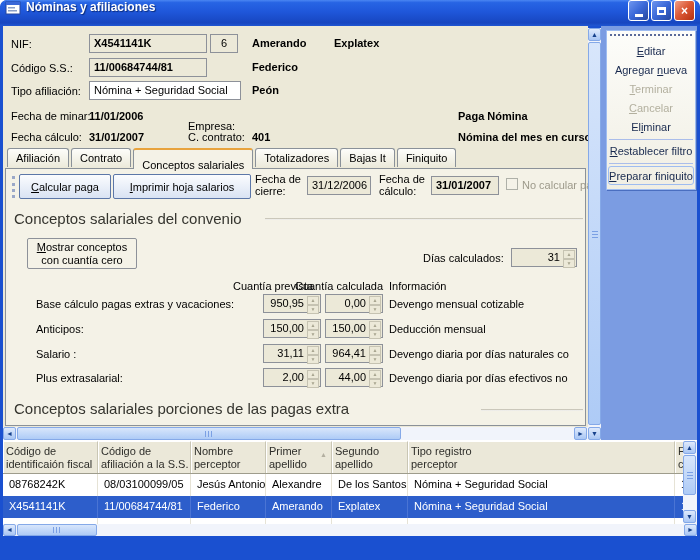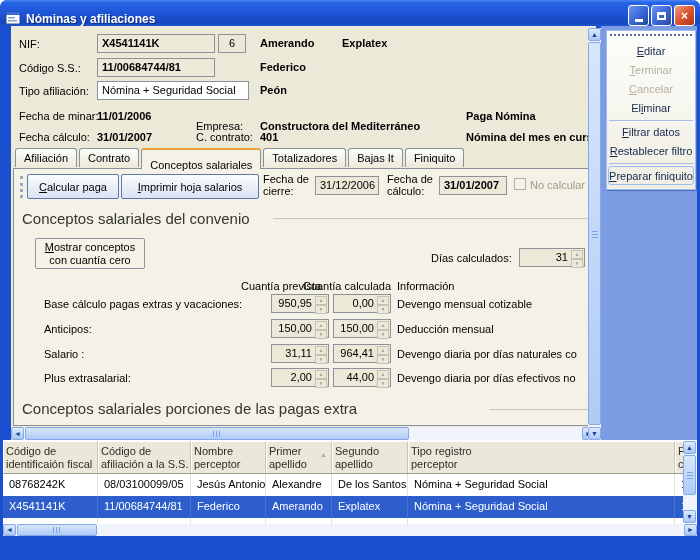--- a/index.html
+++ b/index.html
@@ -3,32 +3,32 @@
 <meta charset="utf-8">
 <style>
   html,body{margin:0;padding:0;background:#fff;font-family:"Liberation Sans",sans-serif;}
   *{box-sizing:border-box;}
   u{text-decoration:underline;}
   .window{position:relative;width:700px;height:560px;background:#1a50d0;border-radius:7px 7px 0 0;overflow:hidden;}
 
   
   .titlebar{position:absolute;left:0;top:0;width:700px;height:26px;
     background:linear-gradient(180deg,#4a86f2 0%,#2764e4 10%,#1f57da 45%,#1746c0 88%,#2056d2 100%);
-    border-radius:7px 7px 0 0;display:flex;align-items:flex-end;padding:0 5px;}
+    border-radius:7px 7px 0 0;display:flex;align-items:flex-start;padding:0 5px;}
   .title-text{color:#fff;font-weight:bold;font-size:12px;margin-left:5px;text-shadow:1px 1px 1px #0a2a78;flex:1;}
   .win-buttons{display:flex;gap:2px;}
   .winbtn{width:21px;height:21px;border:1px solid #fff;border-radius:3px;color:#fff;font-weight:bold;
     display:flex;align-items:center;justify-content:center;font-size:12px;
     background:linear-gradient(135deg,#6f96ef 0%,#3a68d8 50%,#27479e 100%);}
   .winbtn.close{background:linear-gradient(135deg,#f0a088 0%,#dd5b38 45%,#b53010 100%);}
   .glyph-min{display:block;width:8px;height:3px;background:#fff;margin-top:10px;}
   .glyph-max{display:block;width:9px;height:8px;border:2px solid #fff;border-top-width:3px;}
 
   
-  .form-area{position:absolute;left:3px;top:26px;width:585px;height:414px;background:#ece9d8;overflow:hidden;margin-left:8px;}
+  .form-area{position:absolute;left:3px;top:26px;width:585px;height:414px;background:#ece9d8;overflow:hidden;}
   .lbl{position:absolute;font-size:11px;color:#000;white-space:nowrap;}
   .lbl.grey{color:#9d9a8b;}
   .bval{position:absolute;font-size:11px;font-weight:bold;color:#000;white-space:nowrap;}
   .field{position:absolute;height:19px;border:1px solid #8d9199;background:#ece9d8;font-size:11px;
     padding:2px 4px 0;white-space:nowrap;overflow:hidden;}
   .field.b{font-weight:bold;}
   .field.editable{background:#fff;}
   .field.center{text-align:center;}
 
   
@@ -135,21 +135,20 @@
 
     <span class="lbl" style="left:8px;top:59px">Tipo afiliación:</span>
     <div class="field editable" style="left:86px;top:55px;width:152px">Nómina + Seguridad Social</div>
     <span class="bval" style="left:249px;top:58px">Peón</span>
 
     <span class="lbl" style="left:8px;top:84px">Fecha de minar:</span>
     <span class="bval" style="left:86px;top:84px">11/01/2006</span>
     <span class="bval" style="left:455px;top:84px">Paga Nómina</span>
 
     <span class="lbl" style="left:185px;top:94px">Empresa:</span>
-    <span class="bval" style="left:249px;top:94px">Constructora del Mediterráneo</span>
 
     <span class="lbl" style="left:8px;top:105px">Fecha cálculo:</span>
     <span class="bval" style="left:86px;top:105px">31/01/2007</span>
     <span class="lbl" style="left:185px;top:105px">C. contrato:</span>
     <span class="bval" style="left:249px;top:105px">401</span>
     <span class="bval" style="left:455px;top:105px">Nómina del mes en curso</span>
 
     <div class="tabpage"></div>
 
     <div class="tabstrip">
@@ -252,25 +251,25 @@
     <div class="sb-thumb" style="left:0;top:14px;width:13px;height:383px">
         <span class="sb-grip v"></span>
       </div>
     <span class="sb-btn" style="left:0;top:399px">▼</span>
   </div>
 
   <div class="blue-zone"></div>
   <div class="panel">
     <div class="panel-grip"></div>
     <div class="panel-item"><u>E</u>ditar</div>
+    <div class="panel-item">Agregar <u>n</u>ueva</div>
     <div class="panel-item disabled"><u>T</u>erminar</div>
     <div class="panel-item disabled"><u>C</u>ancelar</div>
     <div class="panel-item">El<u>i</u>minar</div>
     <div class="panel-sep"></div>
-    <div class="panel-item"><u>F</u>iltrar datos</div>
     <div class="panel-item"><u>R</u>establecer filtro</div>
     <div class="panel-sep"></div>
     <div class="panel-item boxed"><u>P</u>reparar finiquito</div>
   </div>
 
   <div class="grid">
     <div class="g-head">
       <div class="g-hcell c0"><span>Código de</span><br><span>identificaión fiscal</span></div>
       <div class="g-hcell c1"><span>Código de</span><br><span>afiliación a la S.S.</span></div>
       <div class="g-hcell c2"><span>Nombre</span><br><span>perceptor</span></div>

